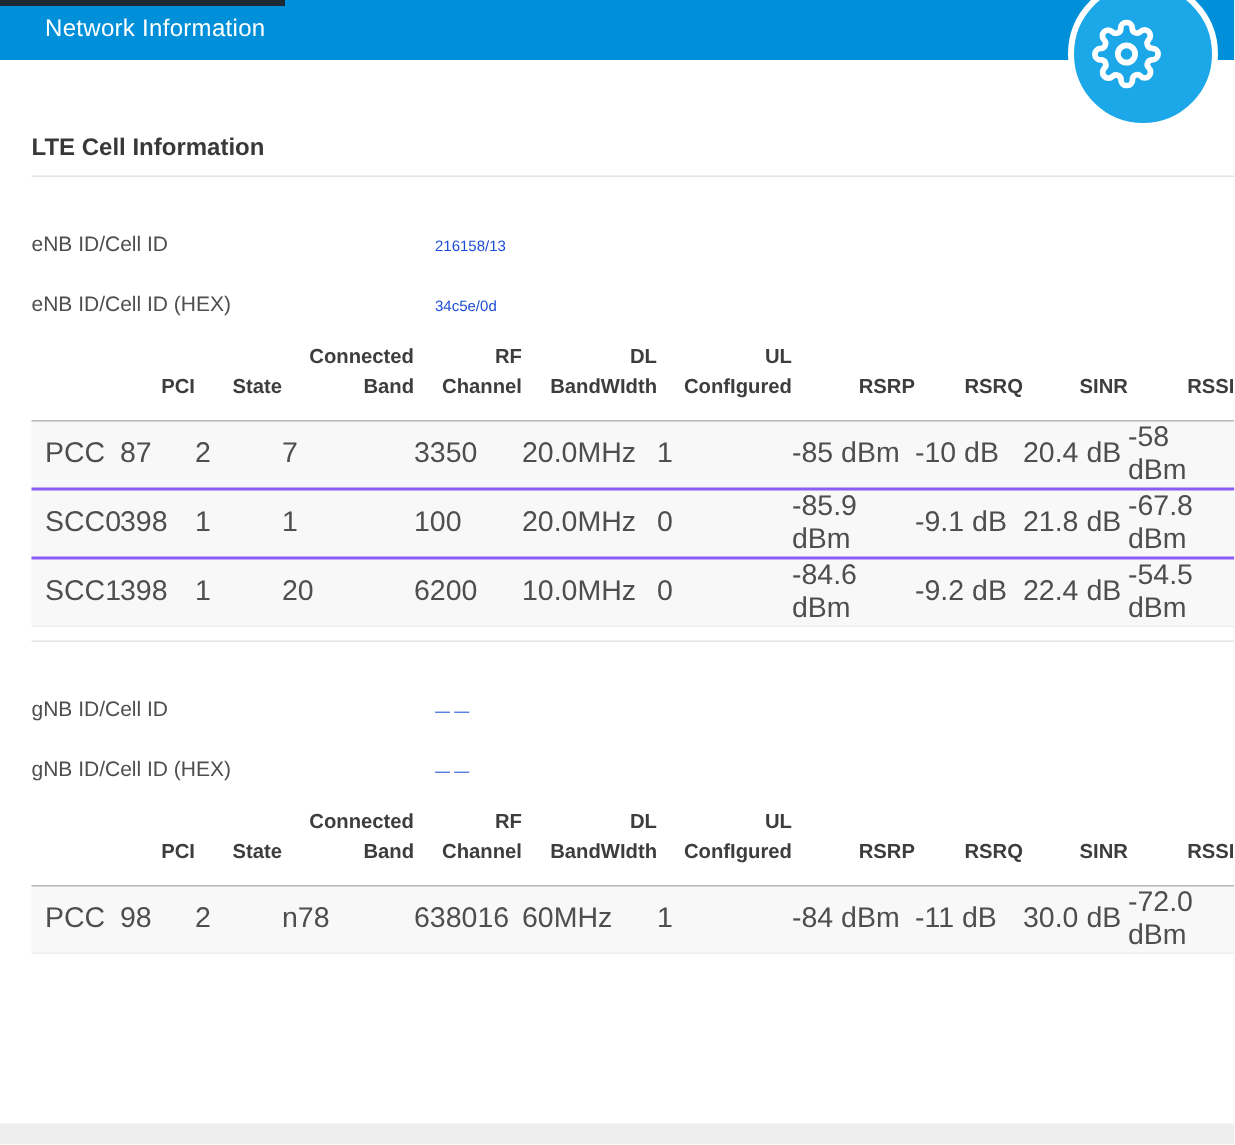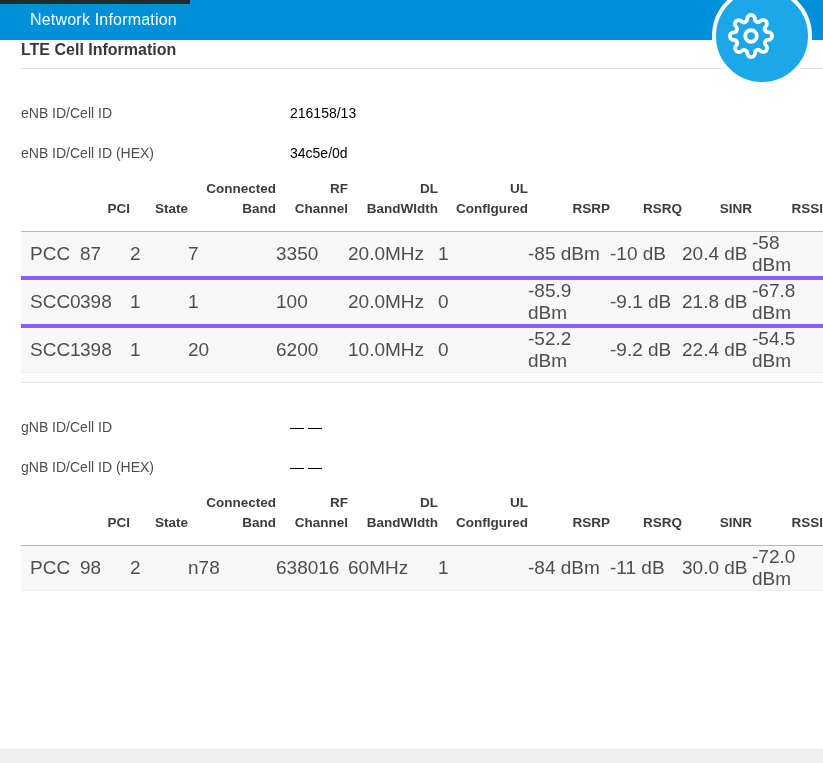--- a/index.html
+++ b/index.html
@@ -23,47 +23,47 @@
   .gear-btn {
     position:absolute; top:-14px; left:712px; width:100px; height:100px;
     border-radius:50%; background:var(--accent_light,#1ba7e8);
     border:4px solid #fff; z-index:4; cursor:pointer;
     display:flex; align-items:center; justify-content:center;
   }
   .gear-btn svg { margin-right:22px; }
   
   .content { padding:0 0 0 21px; }
   h2.section-title { font-size:16px; line-height:19px; font-weight:bold; color:#383838; }
-  .sec-lte h2 { }
+  .sec-lte h2 { margin-top:49px; }
   .rule { height:1px; background:#e4e4e4; margin-top:9px; margin-right:0; }
   .fields { margin-top:12px; }
   .field { height:40px; display:flex; align-items:flex-end; }
   .flabel { width:269px; font-size:14px; color:#4e4e4e; }
-  .fvalue { font-size:14px; color:#000000; }
+  .fvalue { font-size:10px; color:#1d4ed8; }
   
   table.cells { table-layout:fixed; width:802px; border-collapse:collapse; margin-top:18px; }
   table.cells th:nth-child(1){width:59px}
   table.cells th:nth-child(2){width:50px}
   table.cells th:nth-child(3){width:58px}
   table.cells th:nth-child(4){width:88px}
   table.cells th:nth-child(5){width:72px}
   table.cells th:nth-child(6){width:90px}
   table.cells th:nth-child(7){width:90px}
   table.cells th:nth-child(8){width:82px}
   table.cells th:nth-child(9){width:72px}
   table.cells th:nth-child(10){width:70px}
   table.cells th {
     text-align:right; vertical-align:bottom; font-size:13.5px; line-height:20px;
     font-weight:bold; color:#3d3d3d; padding:0 0 12px 0;
   }
   table.cells thead tr { border-bottom:1px solid #b6b6b6; }
   table.cells td {
     height:37px; font-size:19px; color:#4e4e4e; vertical-align:middle; padding:0;
   }
-  table.cells tbody tr { background:#f8f8f8; border-top:4px solid #8b5cf6; }
+  table.cells tbody tr { background:#f8f8f8; border-top:2px solid #8b5cf6; }
   table.cells tbody tr:first-child { border-top:none; }
   table.cells tbody { border-bottom:1px solid #ededed; }
   table.cells td:first-child { padding-left:9px; }
   .sec-5g h2 { margin-top:52px; }
   .footer-strip {
     position:absolute; left:0; bottom:0; width:100%; height:14px; background:#eeeeee;
   }
 </style>
 </head>
 <body>
@@ -174,21 +174,21 @@
               <td>-67.8 dBm</td>
             </tr>
             <tr>
               <td>SCC1</td>
               <td>398</td>
               <td>1</td>
               <td>20</td>
               <td>6200</td>
               <td>10.0MHz</td>
               <td>0</td>
-              <td>-52.2 dBm</td>
+              <td>-84.6 dBm</td>
               <td>-9.2 dB</td>
               <td>22.4 dB</td>
               <td>-54.5 dBm</td>
             </tr>
           </tbody>
         </table>
     </section>
 
     <section class="sec-5g">
       <div class="rule"></div>

